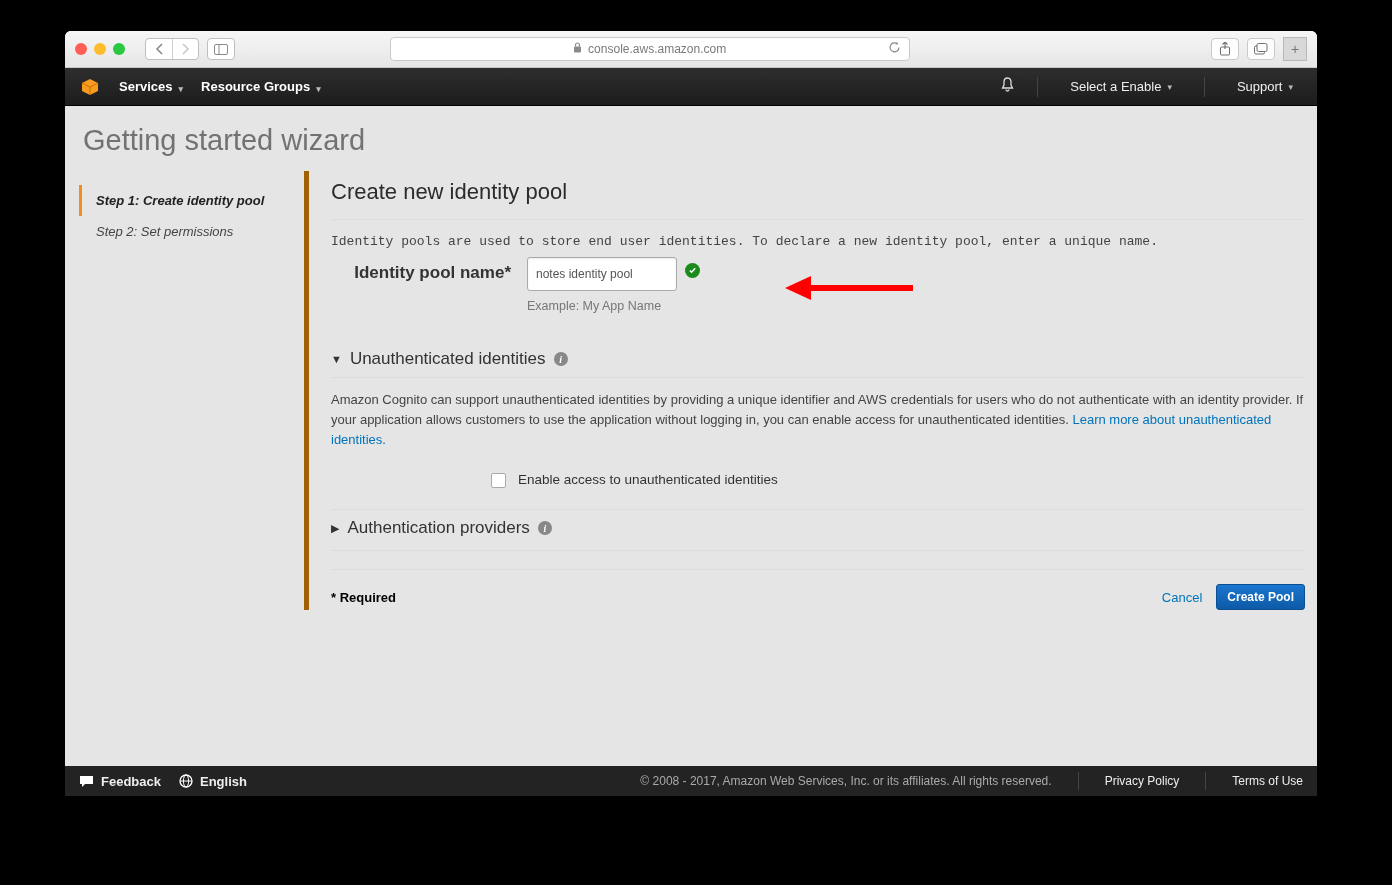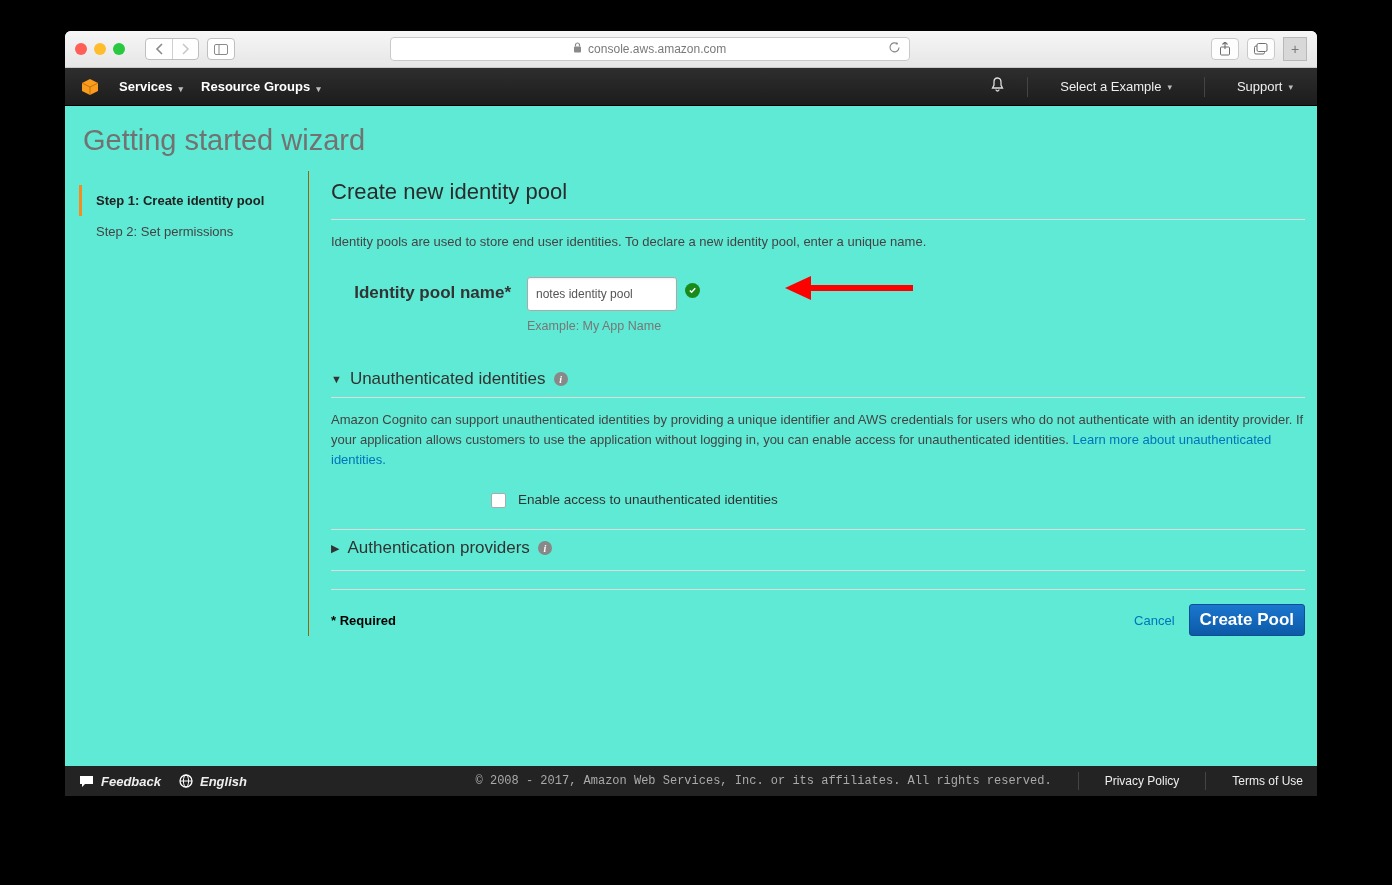--- a/index.html
+++ b/index.html
@@ -23,54 +23,54 @@
     .aws-nav{height:38px;background:linear-gradient(#2e2e2e,#1c1c1c);display:flex;align-items:center;color:#fff;font-size:13px;padding:0 14px;gap:18px;border-bottom:1px solid #000;}
     .aws-logo{width:22px;height:22px;display:flex;align-items:center;justify-content:center;}
     .aws-logo svg{display:block}
     .aws-menu{display:flex;align-items:flex-end;gap:6px;font-weight:600;}
     .aws-menu .caret, .aws-right-item .caret{font-size:9px;color:#bbb;}
     .aws-spacer{flex:1}
     .aws-right-item{display:flex;align-items:center;gap:6px;color:#eee;font-size:13px;padding:0 10px;}
     .aws-sep{width:1px;height:20px;background:#444;margin:0 4px;}
     .bell{color:#ddd;}
     
-    .page{background:#5eead4;height:calc(100% - 37px - 38px - 30px);overflow:auto;}
+    .page{background:#e5e5e5;height:calc(100% - 37px - 38px - 30px);overflow:auto;}
     .page-title{font-size:29px;color:#727272;font-weight:300;padding:18px 18px 14px;}
     .content-wrap{display:flex;padding:0 6px 0 14px;}
-    .wiz-steps{width:230px;border-right:1px solid #a16207;padding-top:14px;}
+    .wiz-steps{width:230px;border-right:5px solid #a16207;padding-top:14px;font-style:italic;}
     .wiz-step{padding:8px 10px 8px 14px;font-size:13px;color:#444;border-left:3px solid transparent;}
     .wiz-step.active{border-left-color:#f58c1f;font-weight:700;color:#222;}
     .main-col{flex:1;padding:8px 6px 0 22px;}
     .main-col h1{font-size:22px;font-weight:400;color:#2b2b2b;margin-bottom:14px;}
     .hr{border:none;border-top:1px solid #ddd;margin:0 0 14px;}
-    .desc{font-size:13px;color:#444;margin-bottom:28px;}
+    .desc{font-size:13px;color:#444;margin-bottom:8px;font-family:Liberation Mono, monospace;}
     .form-row{display:flex;align-items:flex-start;gap:16px;margin-bottom:28px;}
     .form-label{width:180px;text-align:right;font-weight:700;font-size:17px;color:#333;padding-top:6px;}
     .input-wrap{position:relative;}
     .txt-input{width:150px;height:28px;border:1px solid #aaa;border-radius:3px;padding:16px 8px;font-size:12px;color:#555;box-shadow:inset 0 1px 2px rgba(0,0,0,.08);}
     .valid-icon{position:absolute;left:158px;top:6px;width:15px;height:15px;border-radius:50%;background:#1a8b1a;display:flex;align-items:center;justify-content:center;}
     .valid-icon svg{width:9px;height:9px}
     .example{font-size:12.5px;color:#777;margin-top:8px;}
     .section-header{display:flex;align-items:center;gap:8px;font-size:17px;color:#333;cursor:pointer;padding:8px 0;}
     .sect-body{font-size:13px;color:#444;border-top:1px solid #ddd;padding:12px 0 18px;line-height:1.55}
     .link{color:#0073bb;text-decoration:none;}
     .checkbox-row{display:flex;align-items:center;gap:12px;margin-top:20px;padding-left:160px;font-size:13.5px;color:#333;}
     .cb{width:15px;height:15px;border:1px solid #aaa;border-radius:2px;background:#fff;}
     .info-icon{display:inline-flex;width:14px;height:14px;border-radius:50%;background:#888;color:#fff;font-size:10px;font-weight:700;align-items:center;justify-content:center;font-style:italic;font-family:Georgia,serif;}
     .tri{font-size:11px;color:#333;}
     .bottom-row{border-top:1px solid #ddd;margin-top:18px;padding-top:14px;display:flex;align-items:center;}
     .required{font-weight:700;font-size:13px;}
     .actions{margin-left:auto;display:flex;align-items:center;gap:14px;}
     .cancel-link{color:#0073bb;font-size:13px;}
-    .create-btn{background:linear-gradient(#1a76cf,#0d5aa7);color:#fff;border:1px solid #0b4e91;border-radius:3px;padding:5px 10px;font-size:17px;font-weight:600;}
+    .create-btn{background:linear-gradient(#1a76cf,#0d5aa7);color:#fff;border:1px solid #0b4e91;border-radius:3px;padding:5px 10px;font-size:12px;font-weight:600;}
     
     .bottom-bar{position:absolute;bottom:0;left:0;right:0;height:30px;background:#232323;display:flex;align-items:center;color:#eee;font-size:12px;padding:0 14px;gap:18px;}
-    .bb-item{display:flex;align-items:center;gap:7px;font-weight:600;font-size:13px;font-style:italic;}
+    .bb-item{display:flex;align-items:center;gap:7px;font-weight:600;font-size:13px;}
     .bb-spacer{flex:1}
-    .bb-gray{color:#aaa;font-weight:400;font-family:Liberation Mono, monospace;}
+    .bb-gray{color:#aaa;font-weight:400;}
     .bb-sep{width:1px;height:18px;background:#444;margin:0 8px;}
     
     .arrow-annot{position:absolute;top:239px;left:718px;pointer-events:none;}
   </style>
 </head>
 <body>
 
 <div class="browser-window">
 
   <div class="chrome">
@@ -146,21 +146,21 @@
     </div>
     <div class="aws-spacer"></div>
     <div class="bell">
       <svg width="15" height="16" viewBox="0 0 15 16">
           <path d="M7.5 1 C5 1 4 3 4 5 L4 8 L2.5 11 L12.5 11 L11 8 L11 5 C11 3 10 1 7.5 1 Z" fill="none" stroke="#ddd" stroke-width="1.3"></path>
           <path d="M6 12.5 a1.5 1.5 0 0 0 3 0" fill="none" stroke="#ddd" stroke-width="1.3"></path>
         </svg>
     </div>
     <div class="aws-sep"></div>
     <div class="aws-right-item">
-      <span>Select a Example</span>
+      <span>Select a Enable</span>
       <span class="caret">▾</span>
     </div>
     <div class="aws-sep"></div>
     <div class="aws-right-item">
       <span>Support</span>
       <span class="caret">▾</span>
     </div>
   </div>
 
   <div class="page">

